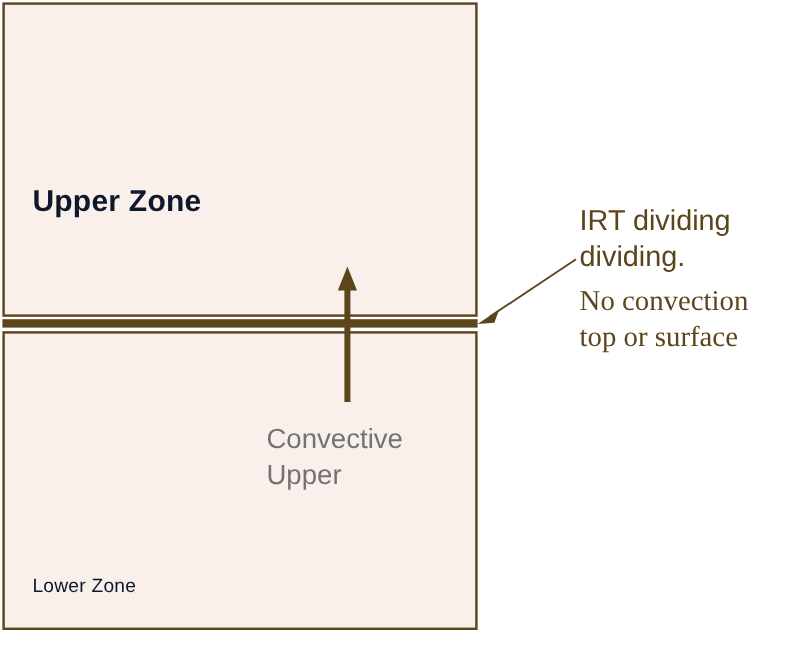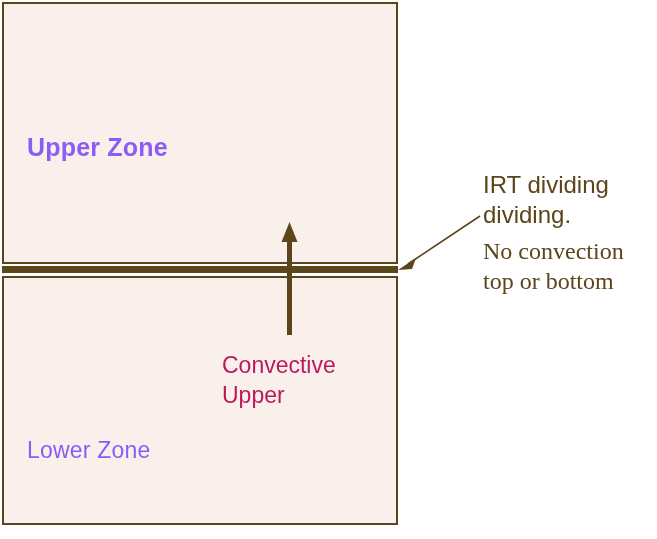--- a/index.html
+++ b/index.html
@@ -45,52 +45,53 @@
     left: 2px;
     top: 266px;
     width: 396px;
     height: 7px;
     background: #5c441b;
   }
 
   
   .zone-label {
     position: absolute;
-    color: #8b5cf6;
+    color: #0f172a;
     white-space: nowrap;
     letter-spacing: 0.2px;
+    margin-top: 21px;
   }
   #upper-zone-label {
     left: 27px;
     top: 133px;
     font-size: 25px;
     font-weight: bold;
   }
   #lower-zone-label {
     left: 27px;
-    top: 437px;
-    font-size: 23px;
+    top: 459px;
+    font-size: 16px;
     font-weight: normal;
   }
 
   
   #plume-arrow {
     position: absolute;
     left: 272px;
     top: 220px;
     width: 36px;
     height: 120px;
   }
 
   
   #plumes-label {
     position: absolute;
     left: 222px;
     top: 350px;
-    color: #be185d;
+    color: #737373;
     font-size: 23px;
     line-height: 30px;
     white-space: nowrap;
   }
 
   
   #callout-arrow {
     position: absolute;
     left: 392px;
     top: 208px;
@@ -145,16 +146,16 @@
     <polygon points="6,62 24,50 20,61" fill="#5c441b"></polygon>
   </svg>
 
   <div class="annotation" id="annotation-irt">
     <div>IRT dividing</div>
     <div>dividing.</div>
   </div>
 
   <div class="annotation" id="annotation-noconv">
     <div>No convection</div>
-    <div>top or bottom</div>
+    <div>top or surface</div>
   </div>
 
 </div>
 
 </body></html>

